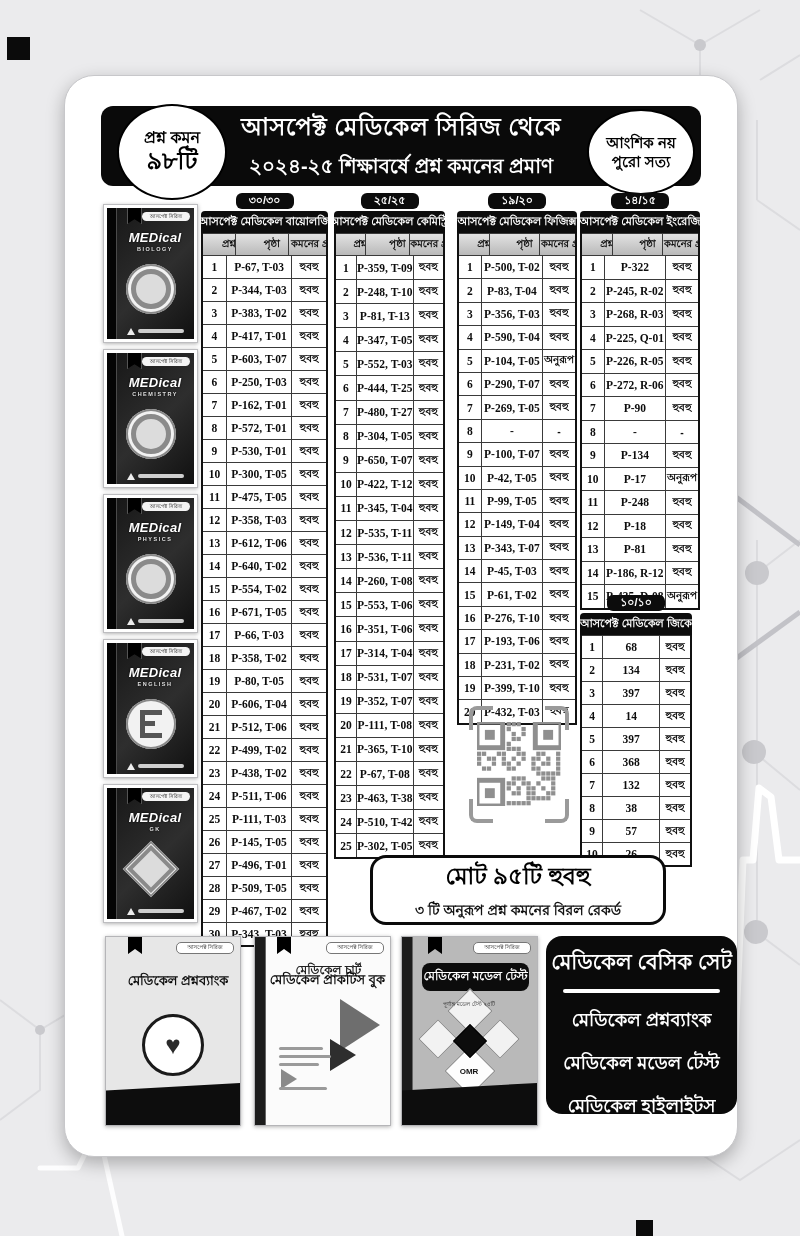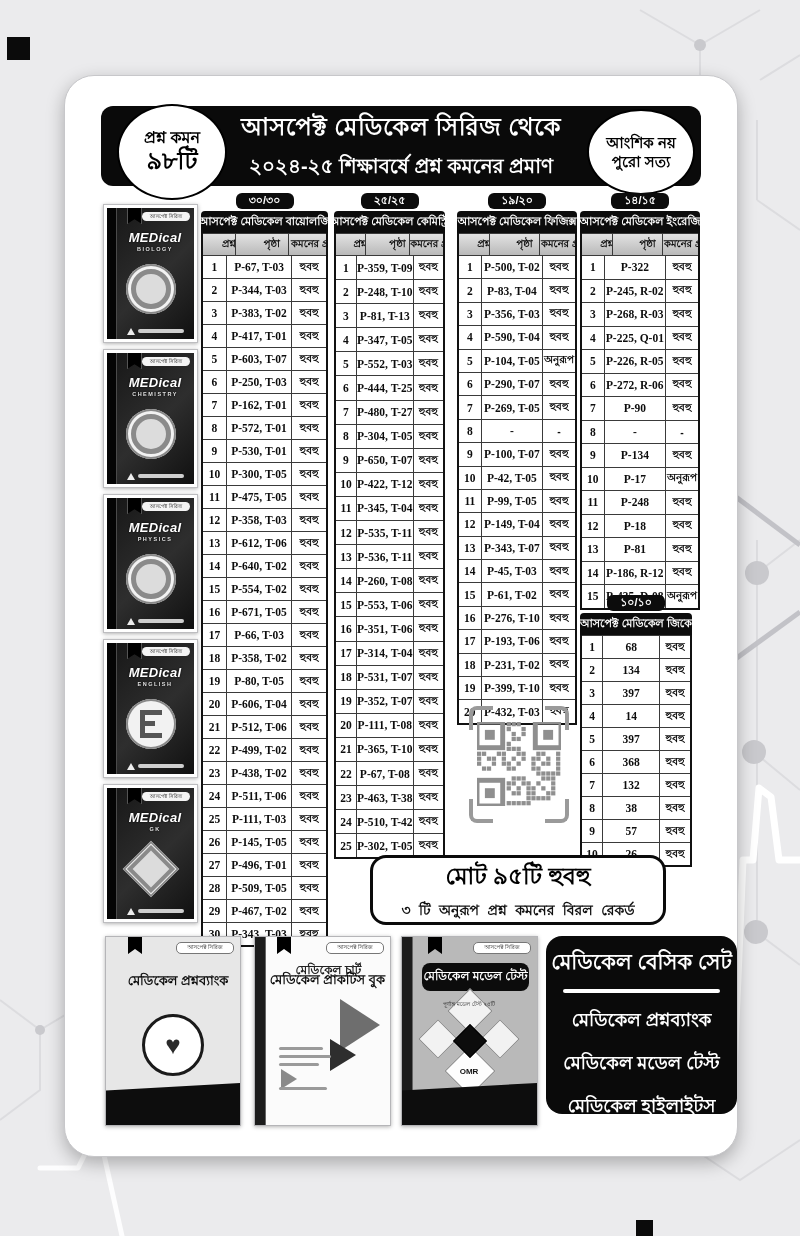--- a/index.html
+++ b/index.html
@@ -101,21 +101,21 @@
   .qr .c4{right:0;bottom:0;border-left:none;border-top:none;border-radius:0 0 8px 0;}
   .qr svg{position:absolute;left:8px;top:16px;}
 
   
   .summary{
     position:absolute;left:305px;top:779px;width:290px;height:64px;background:#fff;
     border:3px solid #0a0a0a;border-radius:16px;z-index:4;
     display:flex;flex-direction:column;align-items:center;justify-content:center;gap:2px;text-align:center;
   }
   .summary .s1{font-size:23px;font-weight:bold;color:#000;}
-  .summary .s2{font-size:14px;font-weight:bold;color:#111;font-family:Liberation Mono, monospace;}
+  .summary .s2{font-size:14px;font-weight:bold;color:#111;}
 
   
   .bbook{position:absolute;top:860px;height:190px;background:#fff;border:1px solid #b5b5b8;box-shadow:0 1px 4px rgba(0,0,0,.3);z-index:3;box-sizing:border-box;}
   .bbook.b1{left:40px;width:136px;background:#e7e7e7;}
   .bbook.b2{left:189px;width:137px;background:#fbfbfb;}
   .bbook.b3{left:336px;width:137px;background:#b9b9b9;}
   .bb-spine{position:absolute;left:0;top:0;bottom:0;width:10px;background:#1c1c1c;border-right:1px solid #666;}
   .bb-tab{position:absolute;left:22px;top:0;width:14px;height:17px;background:#000;clip-path:polygon(0 0,100% 0,100% 100%,50% 70%,0 100%);}
   .bb-banner{position:absolute;right:6px;top:5px;width:56px;height:10px;background:#fff;border:1px solid #777;border-radius:5px;
     font-size:5.5px;color:#111;display:flex;align-items:center;justify-content:center;white-space:nowrap;overflow:hidden;}

